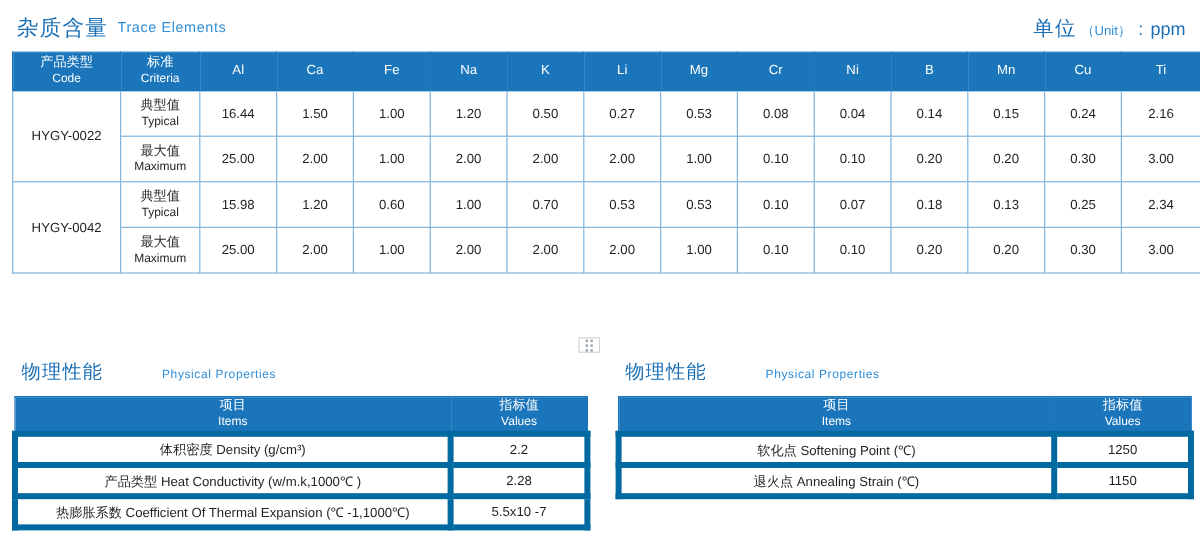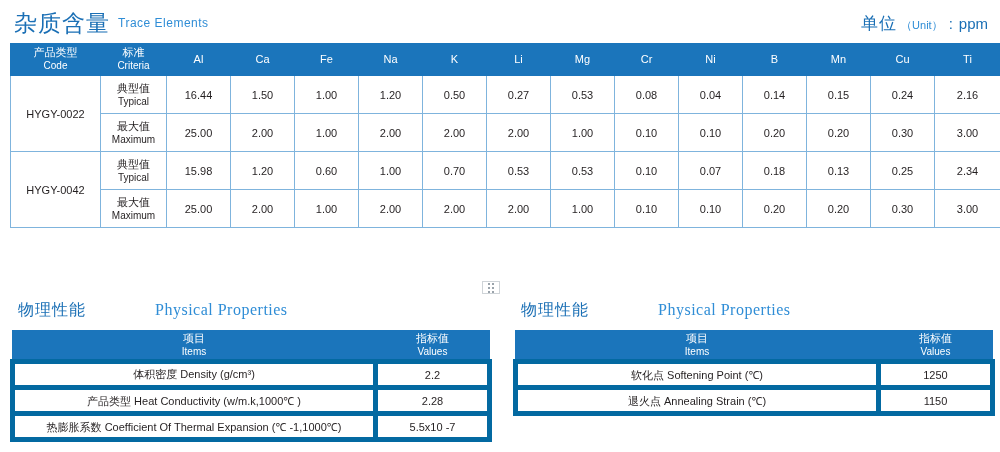--- a/index.html
+++ b/index.html
@@ -12,21 +12,21 @@
     overflow: hidden;
   }
   .page { position: relative; width: 1000px; height: 452px; }
 
   
   .top-header {
     position: absolute; left: 0; top: 8px; width: 1000px; height: 30px;
     display: flex; align-items: center;
   }
   .title-cn {
-    font-size: 23px; color: #1a6fb5; font-weight: normal;
+    font-size: 18px; color: #1a6fb5; font-weight: normal;
     margin-left: 14px; letter-spacing: 1px;
   }
   .title-en {
     font-size: 12px; color: #2f8dd6; margin-left: 8px; letter-spacing: 0.5px;
   }
   .unit-wrap {
     margin-left: auto; margin-right: 12px;
     display: flex; align-items: baseline; color: #1a6fb5;
   }
   .unit-cn { font-size: 17px; letter-spacing: 1px; }
@@ -81,21 +81,21 @@
     display: block; width: 2px; height: 2px; background: #9aa3ab;
   }
 
   
   .panel { position: absolute; width: 477px; }
   .panel-left { left: 10px; top: 300px; }
   .panel-right { left: 513px; top: 300px; }
 
   .panel-head { height: 30px; display: flex; align-items: baseline; padding-left: 8px; gap: 45px; }
   .panel-head .cn { font-size: 16px; color: #1a6fb5; letter-spacing: 1px; }
-  .panel-head .en { font-size: 16px; color: #2f8dd6; margin-left: 24px; letter-spacing: 0.5px; font-family: Liberation Serif, serif; }
+  .panel-head .en { font-size: 10px; color: #2f8dd6; margin-left: 4px; letter-spacing: 0.5px; }
 
   .prop-table {
     width: 477px;
     border-collapse: collapse;
     table-layout: fixed;
   }
   .prop-table th, .prop-table td {
     border: 5px solid #0369a1;
     text-align: center; vertical-align: middle;
     font-size: 11px;

